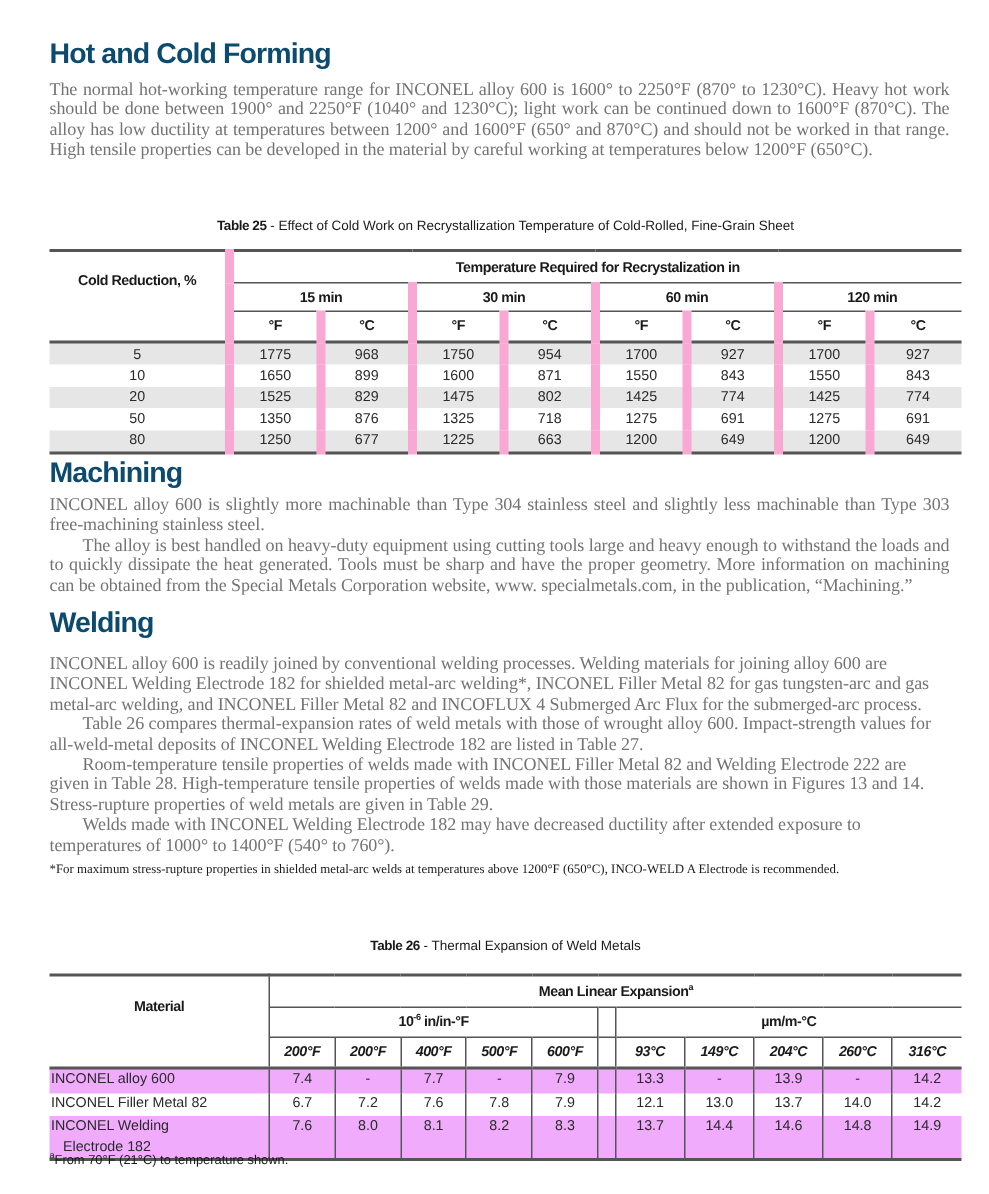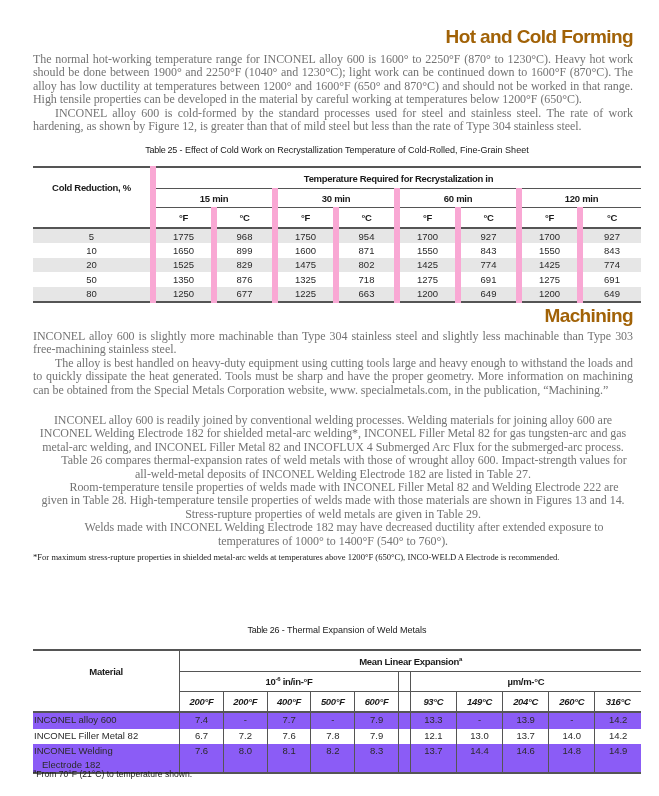--- a/index.html
+++ b/index.html
@@ -1,31 +1,31 @@
 <!DOCTYPE html>
 <html><head>
 <meta charset="utf-8">
 <style>
   html, body { margin: 0; padding: 0; background: #ffffff; }
   body { width: 659px; height: 796px; position: relative; overflow: hidden; color: #1a1a1a; }
   .page { position: absolute; left: 33px; top: 0; width: 600px; }
   h2 {
     font-family: "Liberation Sans", sans-serif; font-weight: bold; font-size: 19px;
-    letter-spacing: -0.6px; margin: 0; color: #a16207; line-height: 22px; text-align: right;
+    letter-spacing: -0.6px; margin: 0; color: #0c4a6e; line-height: 22px;
   }
   p.body {
     font-family: "Liberation Serif", serif; font-size: 12px; line-height: 13.4px;
     margin: 0; text-align: justify; color: #737373; letter-spacing: -0.05px;
   }
   p.body.indent { text-indent: 22px; }
-  p.noj { text-align: center; }
+  p.noj { text-align: left; }
   .caption {
     font-family: "Liberation Sans", sans-serif; font-size: 9px; text-align: center; color: #1a1a1a;
   }
-  .caption b { font-weight: normal; letter-spacing: -0.3px; }
+  .caption b { font-weight: bold; letter-spacing: -0.3px; }
   table.data {
     border-collapse: collapse; width: 608px; font-family: "Liberation Sans", sans-serif;
     font-size: 9.5px; color: #2a2a2a;
   }
   table.data th { font-weight: bold; letter-spacing: -0.3px; color: #1a1a1a; }
   table.data td, table.data th { text-align: center; padding: 0; }
   .footnote { font-family: "Liberation Serif", serif; font-size: 8.6px; color: #1a1a1a; }
   .footnote2 { font-family: "Liberation Sans", sans-serif; font-size: 8.6px; color: #1a1a1a; }
 
   
@@ -43,33 +43,32 @@
   
   #t26 { position: absolute; left: 33px; top: 649px; }
   #t26 { border-top: 2px solid #555; border-bottom: 2px solid #555; }
   #t26 tr.hdr1 th { height: 20px; }
   #t26 tr.hdr2 th { height: 19px; }
   #t26 tr.hdr3 th { height: 19px; }
   #t26 .lb { border-left: 1px solid #555; }
   #t26 .bt { border-top: 1.5px solid #555; }
   #t26 tr.hdr3 th { border-bottom: 2px solid #555; font-style: italic; }
   #t26 tr.row td { height: 14.5px; vertical-align: top; padding-top: 1px; }
-  #t26 tr.shade td { background: #8b5cf6; }
+  #t26 tr.shade td { background: #f0abfc; }
   #t26 td.mat { text-align: left; padding-left: 1px; }
   #t26 td.gap, #t26 th.gap { width: 9px; }
   sup { font-size: 6px; vertical-align: 4px; }
 </style>
 </head>
 <body>
 
 <div class="page" style="top:26px;">
   <h2>Hot and Cold Forming</h2>
   <div style="height:5px"></div>
   <p class="body">The normal hot-working temperature range for INCONEL alloy 600 is 1600° to 2250°F (870° to 1230°C). Heavy hot work should be done between 1900° and 2250°F (1040° and 1230°C); light work can be continued down to 1600°F (870°C). The alloy has low ductility at temperatures between 1200° and 1600°F (650° and 870°C) and should not be worked in that range. High tensile properties can be developed in the material by careful working at temperatures below 1200°F (650°C).</p>
-  <p class="body indent">INCONEL alloy 600 is cold-formed by the standard processes used for steel and stainless steel. The rate of work hardening, as shown by Figure 12, is greater than that of mild steel but less than the rate of Type 304 stainless steel.</p>
 </div>
 
 <div class="caption" style="position:absolute; left:33px; top:145px; width:608px;">
   <b>Table 25</b><span> - Effect of Cold Work on Recrystallization Temperature of Cold-Rolled, Fine-Grain Sheet</span>
 </div>
 
 <table class="data" id="t25">
   <colgroup>
     <col style="width:120px">
       <col style="width:61px">
@@ -164,20 +163,21 @@
 </table>
 
 <div class="page" style="top:305px;">
   <h2>Machining</h2>
   <div style="height:3px"></div>
   <p class="body">INCONEL alloy 600 is slightly more machinable than Type 304 stainless steel and slightly less machinable than Type 303 free-machining stainless steel.</p>
   <p class="body indent">The alloy is best handled on heavy-duty equipment using cutting tools large and heavy enough to withstand the loads and to quickly dissipate the heat generated. Tools must be sharp and have the proper geometry. More information on machining can be obtained from the Special Metals Corporation website,   www. specialmetals.com, in the publication, “Machining.”</p>
 </div>
 
 <div class="page" style="top:405px;">
+  <h2>Welding</h2>
   <div style="height:9px"></div>
   <p class="body noj">INCONEL alloy 600 is readily joined by conventional welding processes. Welding materials for joining alloy 600 are INCONEL Welding Electrode 182 for shielded metal-arc welding*, INCONEL Filler Metal 82 for gas tungsten-arc and gas metal-arc welding, and INCONEL Filler Metal 82 and INCOFLUX 4 Submerged Arc Flux for the submerged-arc process.</p>
   <p class="body indent noj">Table 26 compares thermal-expansion rates of weld metals with those of wrought alloy 600. Impact-strength values for all-weld-metal deposits of INCONEL Welding Electrode 182 are listed in Table 27.</p>
   <p class="body indent noj">Room-temperature tensile properties of welds made with INCONEL Filler Metal 82 and Welding Electrode 222 are given in Table 28. High-temperature tensile properties of welds made with those materials are shown in Figures 13 and 14. Stress-rupture properties of weld metals are given in Table 29.</p>
   <p class="body indent noj">Welds made with INCONEL Welding Electrode 182 may have decreased ductility after extended exposure to temperatures of 1000° to 1400°F (540° to 760°).</p>
   <div style="height:4px"></div>
   <div class="footnote">*For maximum stress-rupture properties in shielded metal-arc welds at temperatures above 1200°F (650°C), INCO-WELD A Electrode is   recommended.</div>
 </div>
 
 <div class="caption" style="position:absolute; left:33px; top:625px; width:608px;">

